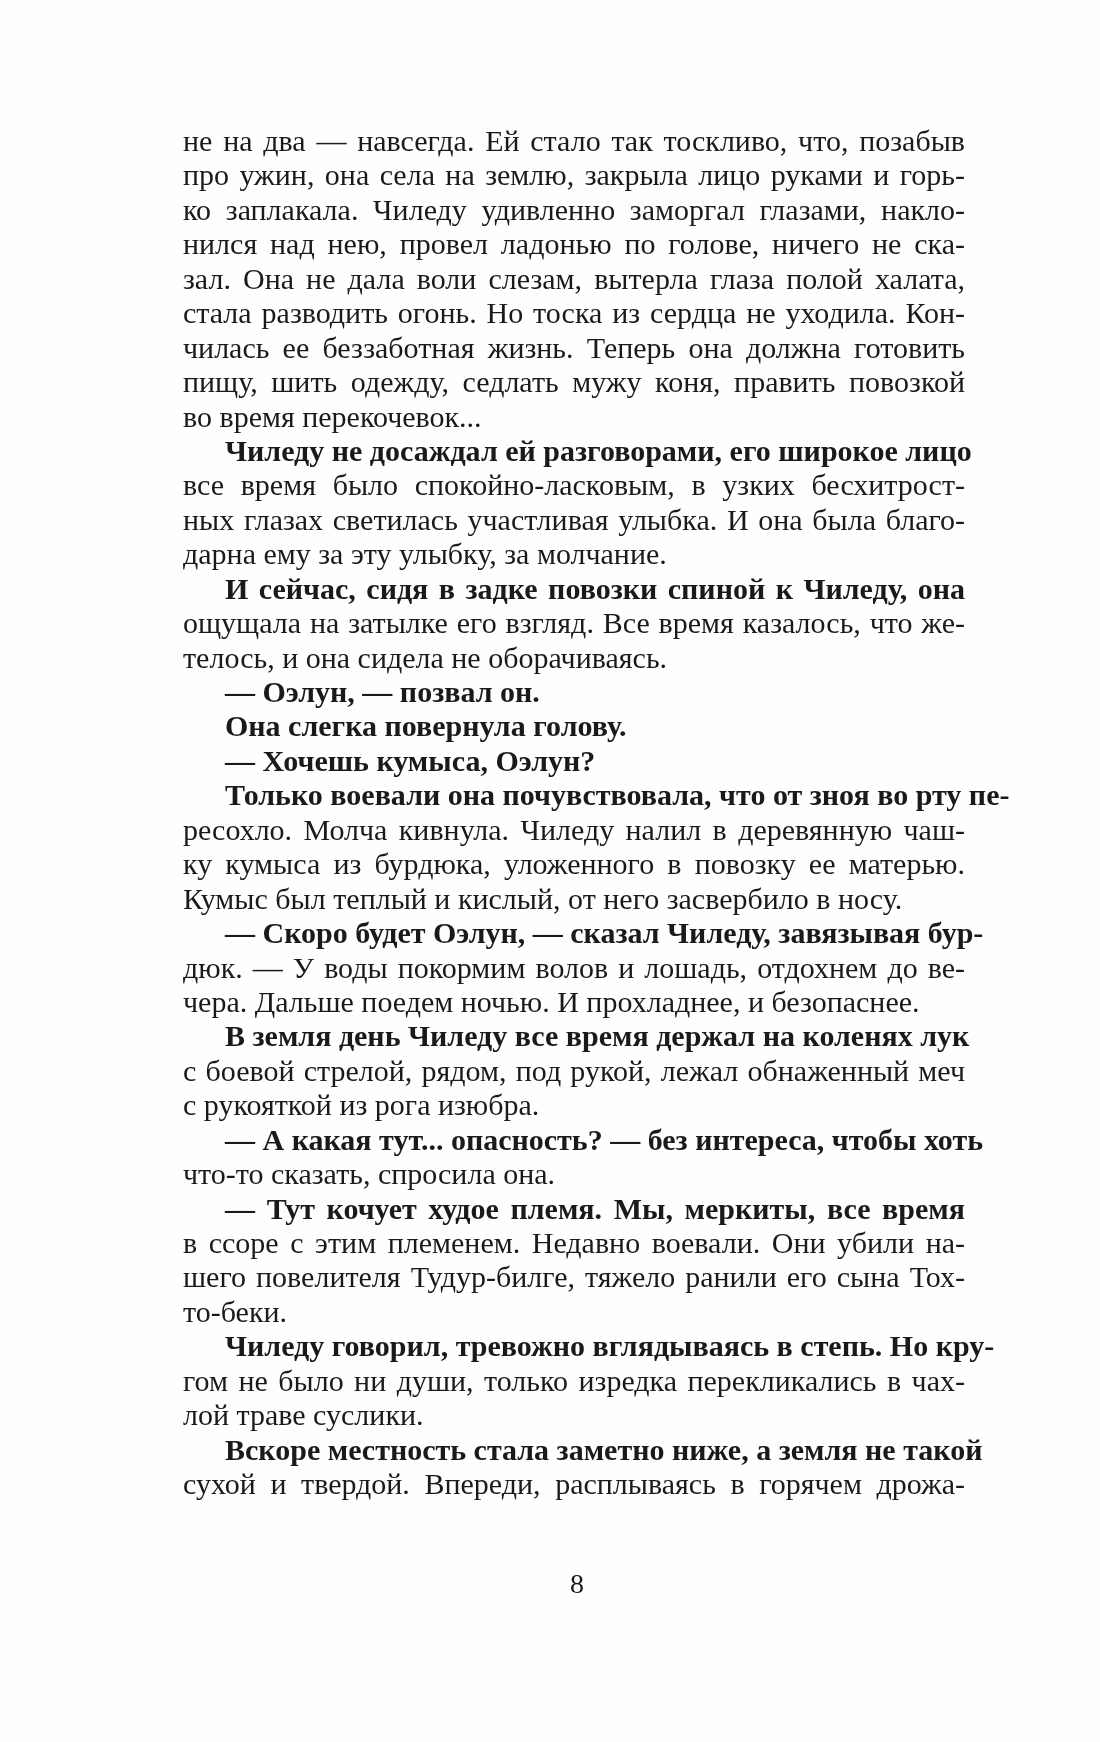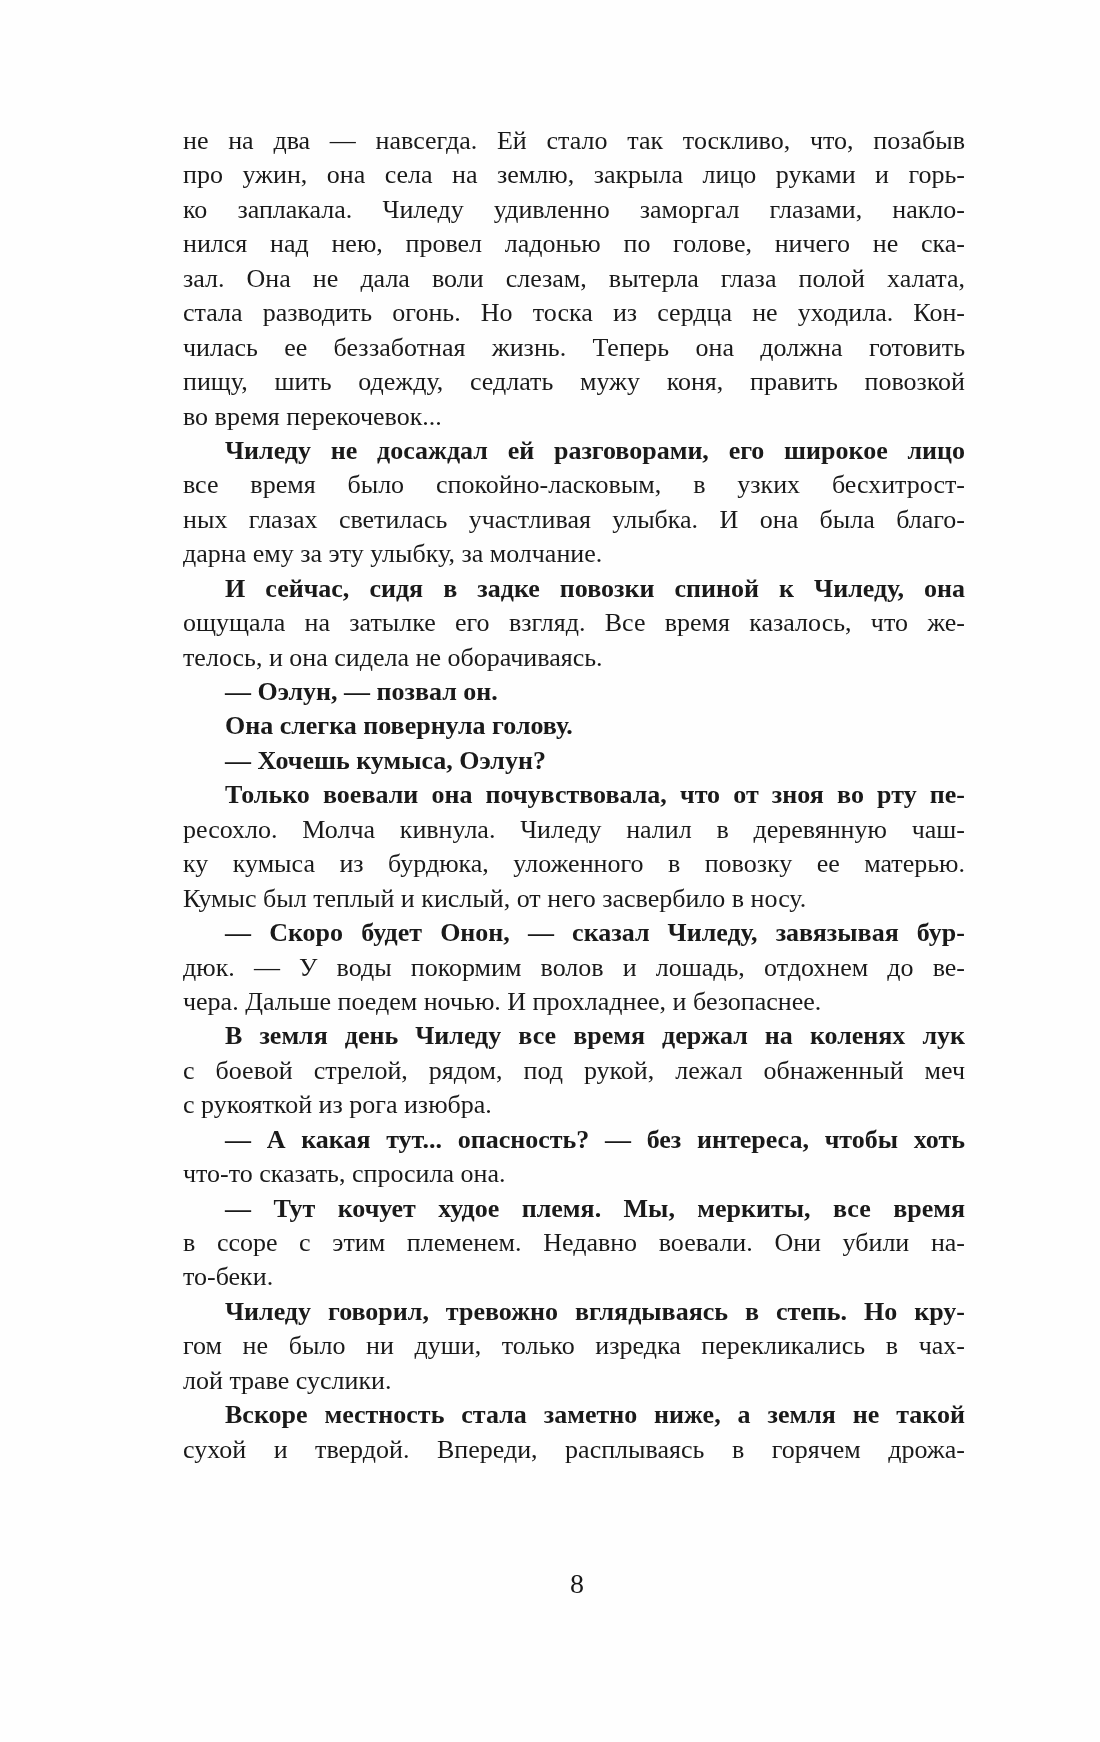--- a/index.html
+++ b/index.html
@@ -3,21 +3,21 @@
 <meta charset="utf-8">
 <style>
   html, body { margin: 0; padding: 0; background: #ffffff; }
   body { width: 1100px; height: 1742px; position: relative; overflow: hidden; }
   .page {
     position: absolute; left: 0; top: 0; width: 1100px; height: 1742px; background: #fefefe;
   }
   .text-block {
     position: absolute; left: 183px; top: 124px; width: 782px;
     font-family: "Liberation Serif", serif;
-    font-size: 26px;
+    font-size: 30px;
     line-height: 34.45px;
     color: #1a1a1a;
   }
   .line {
     display: block; height: 34.45px; white-space: nowrap;
     text-align: justify; text-align-last: justify;
     transform-origin: left center;
   }
   .line.last { text-align-last: left; }
   .line.indent { padding-left: 42px; font-weight: bold; }
@@ -47,30 +47,31 @@
       <span class="line indent">И сейчас, сидя в задке повозки спиной к Чиледу, она</span>
       <span class="line">ощущала на затылке его взгляд. Все время казалось, что же-</span>
       <span class="line last">телось, и она сидела не оборачиваясь.</span>
       <span class="line indent last">— Оэлун, — позвал он.</span>
       <span class="line indent last">Она слегка повернула голову.</span>
       <span class="line indent last">— Хочешь кумыса, Оэлун?</span>
       <span class="line indent">Только воевали она почувствовала, что от зноя во рту пе-</span>
       <span class="line">ресохло. Молча кивнула. Чиледу налил в деревянную чаш-</span>
       <span class="line">ку кумыса из бурдюка, уложенного в повозку ее матерью.</span>
       <span class="line last">Кумыс был теплый и кислый, от него засвербило в носу.</span>
-      <span class="line indent">— Скоро будет Онон, — сказал Чиледу, завязывая бур-</span>
+      <span class="line indent">— Скоро будет Оэлун, — сказал Чиледу, завязывая бур-</span>
       <span class="line">дюк. — У воды покормим волов и лошадь, отдохнем до ве-</span>
       <span class="line last">чера. Дальше поедем ночью. И прохладнее, и безопаснее.</span>
       <span class="line indent">В земля день Чиледу все время держал на коленях лук</span>
       <span class="line">с боевой стрелой, рядом, под рукой, лежал обнаженный меч</span>
       <span class="line last">с рукояткой из рога изюбра.</span>
       <span class="line indent">— А какая тут... опасность? — без интереса, чтобы хоть</span>
       <span class="line last">что-то сказать, спросила она.</span>
       <span class="line indent">— Тут кочует худое племя. Мы, меркиты, все время</span>
       <span class="line">в ссоре с этим племенем. Недавно воевали. Они убили на-</span>
+      <span class="line">шего повелителя Тудур-билге, тяжело ранили его сына Тох-</span>
       <span class="line last">то-беки.</span>
       <span class="line indent">Чиледу говорил, тревожно вглядываясь в степь. Но кру-</span>
       <span class="line">гом не было ни души, только изредка перекликались в чах-</span>
       <span class="line last">лой траве суслики.</span>
       <span class="line indent">Вскоре местность стала заметно ниже, а земля не такой</span>
       <span class="line">сухой и твердой. Впереди, расплываясь в горячем дрожа-</span>
     </div>
   <div class="page-number">8</div>
 </div>
 

